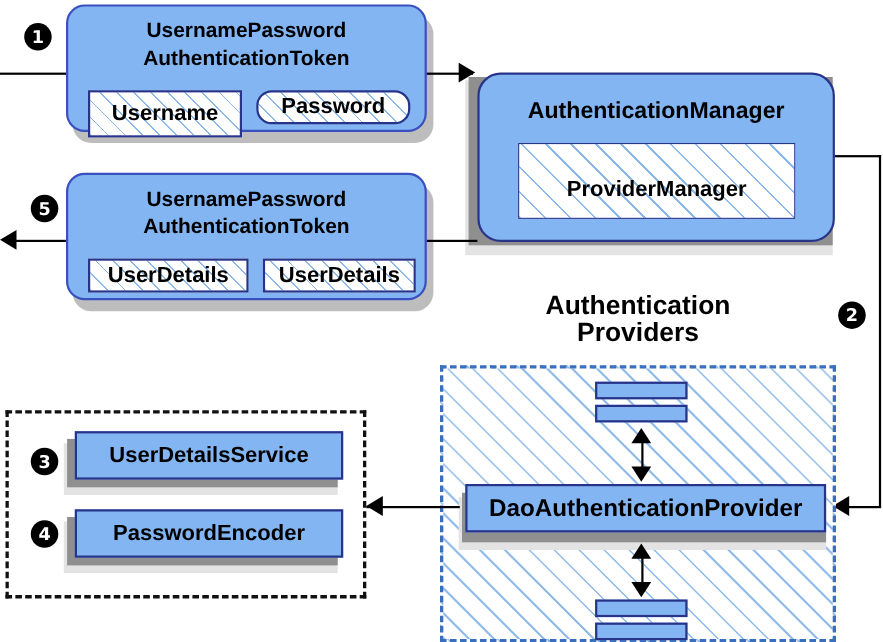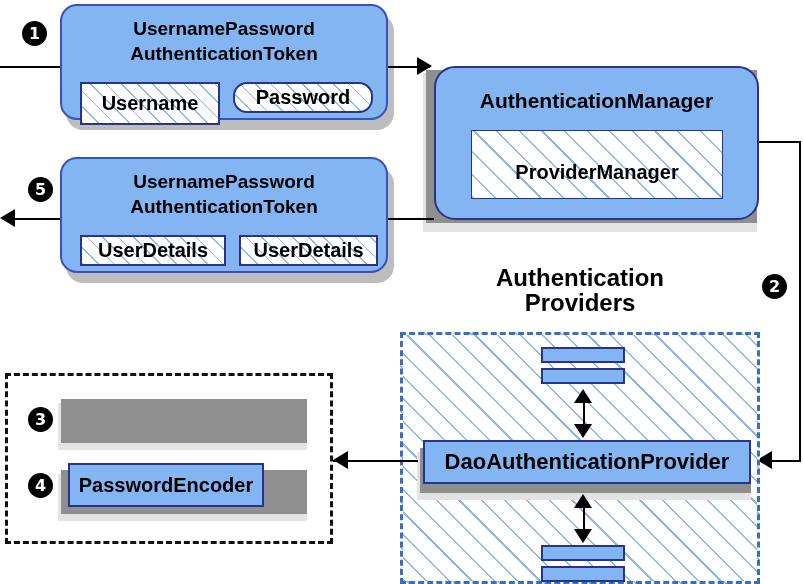--- a/index.html
+++ b/index.html
@@ -242,19 +242,20 @@
   </div>
 
   <div class="line-h" style="left:333px; top:460px; width:85px;"></div>
   <div class="arrow-left" style="left:333px; top:451px;"></div>
 
   <div class="dashed-black" style="left:5px; top:373px; width:328px; height:171px;"></div>
 
   <div class="bullet" style="left:28px; top:407px;">3</div>
   <div class="shadow-l2" style="left:58px; top:403px; width:249px; height:47px;"></div>
   <div class="shadow-l1" style="left:61px; top:399px; width:246px; height:44px;"></div>
+  <div class="svc-card" style="left:68px; top:392px; width:244px; height:44px;">UserDetailsService</div>
 
   <div class="bullet" style="left:28px; top:473px;">4</div>
   <div class="shadow-l2" style="left:58px; top:474px; width:249px; height:47px;"></div>
   <div class="shadow-l1" style="left:61px; top:470px; width:246px; height:44px;"></div>
-  <div class="svc-card" style="left:68px; top:463px; width:196px; height:44px;">PasswordEncoder</div>
+  <div class="svc-card" style="left:68px; top:463px; width:244px; height:44px;">PasswordEncoder</div>
 
 </div>
 
 </body></html>

